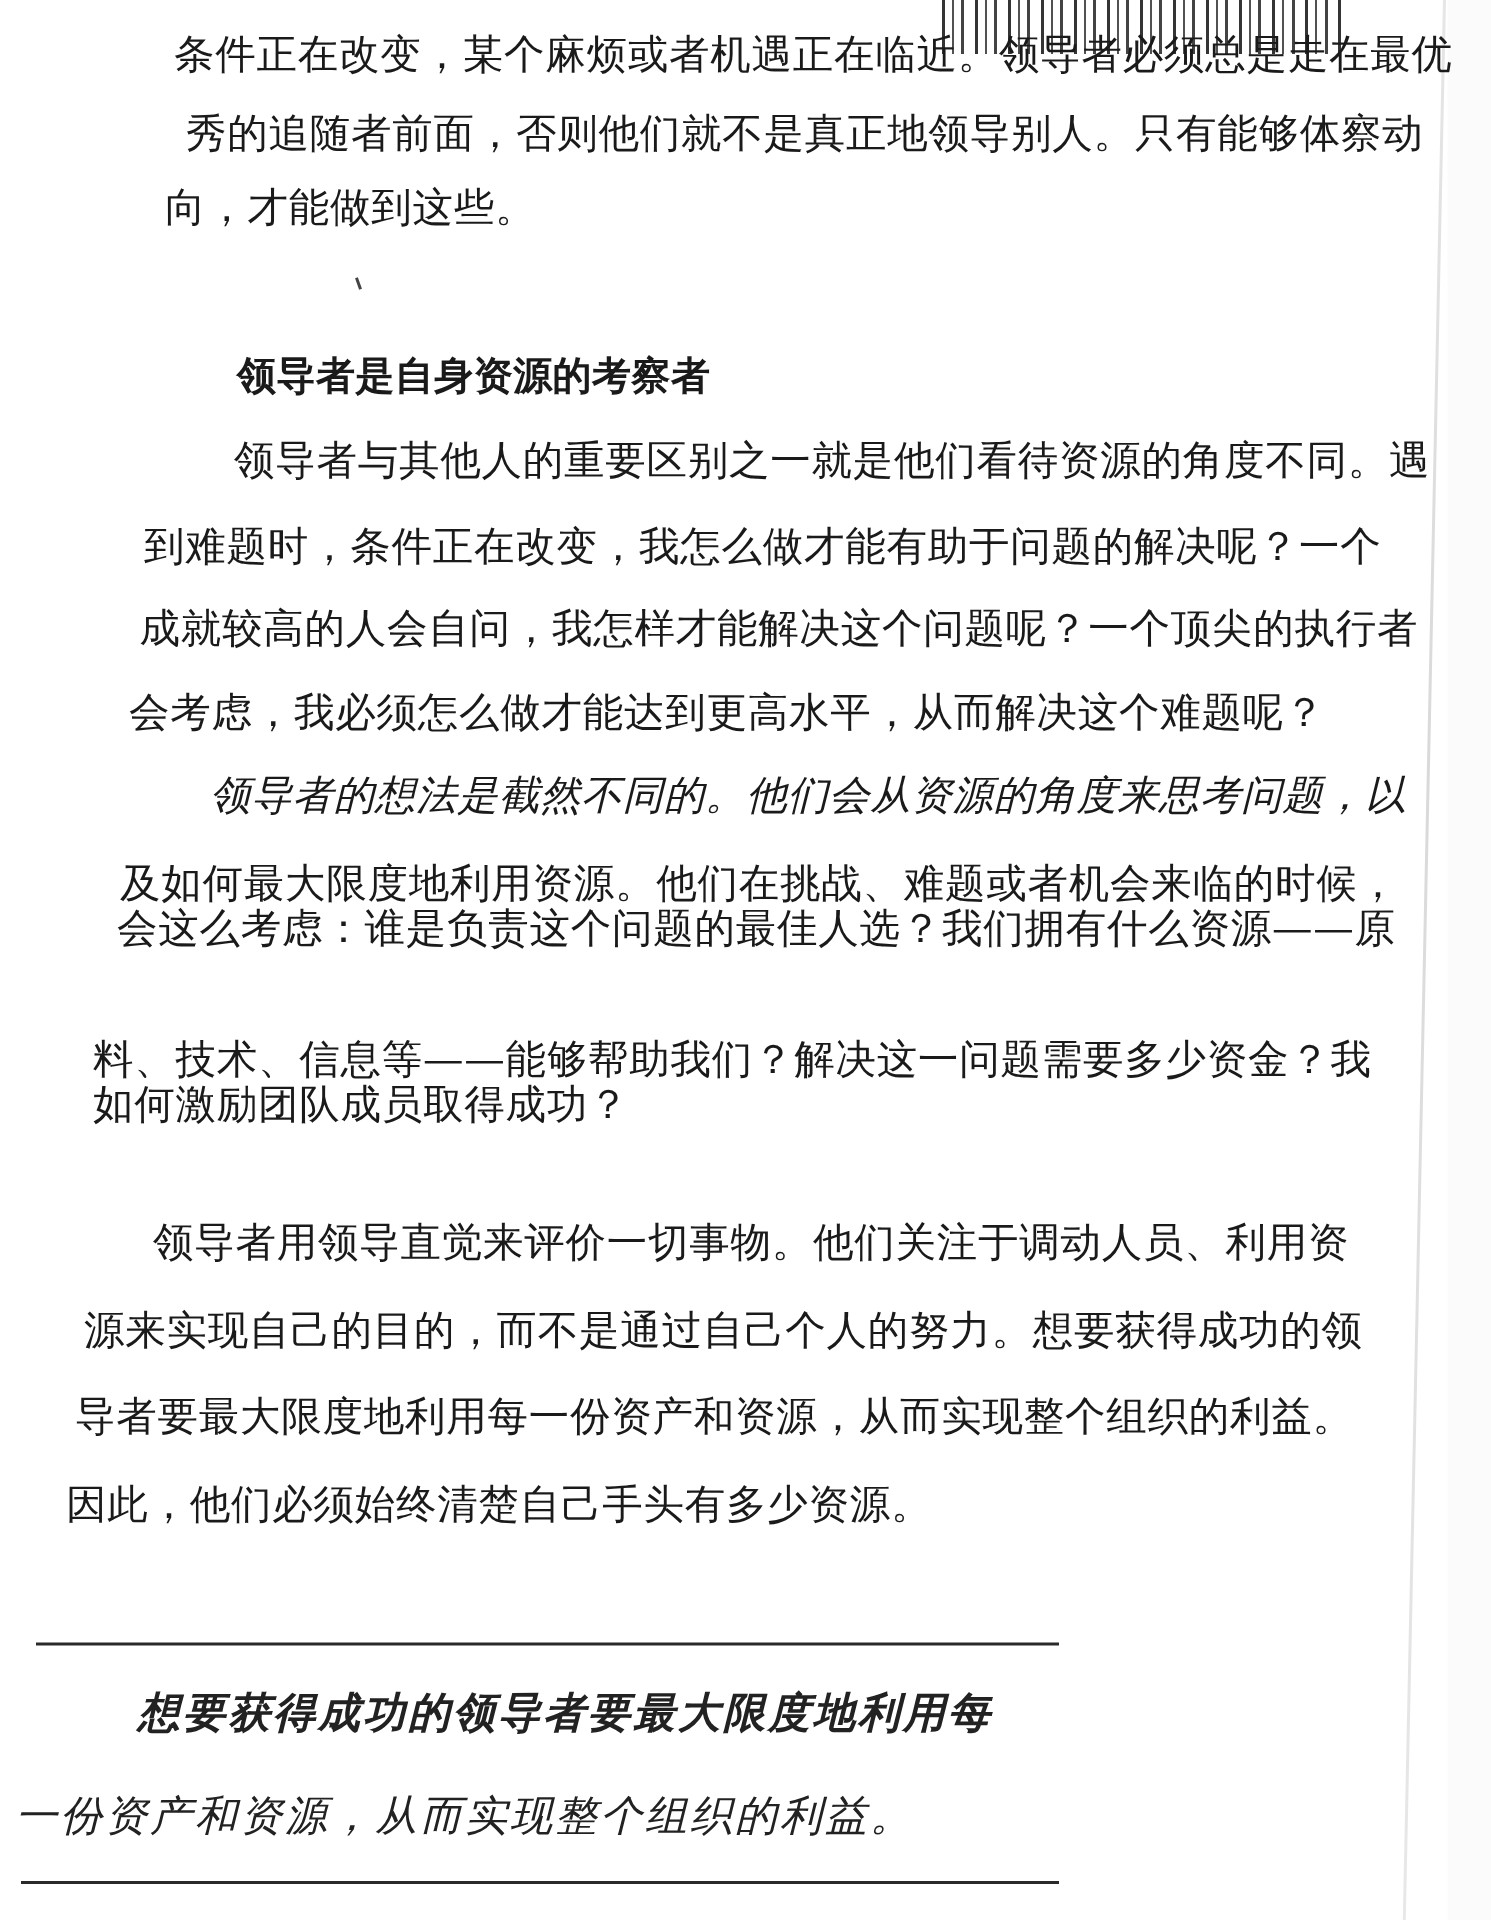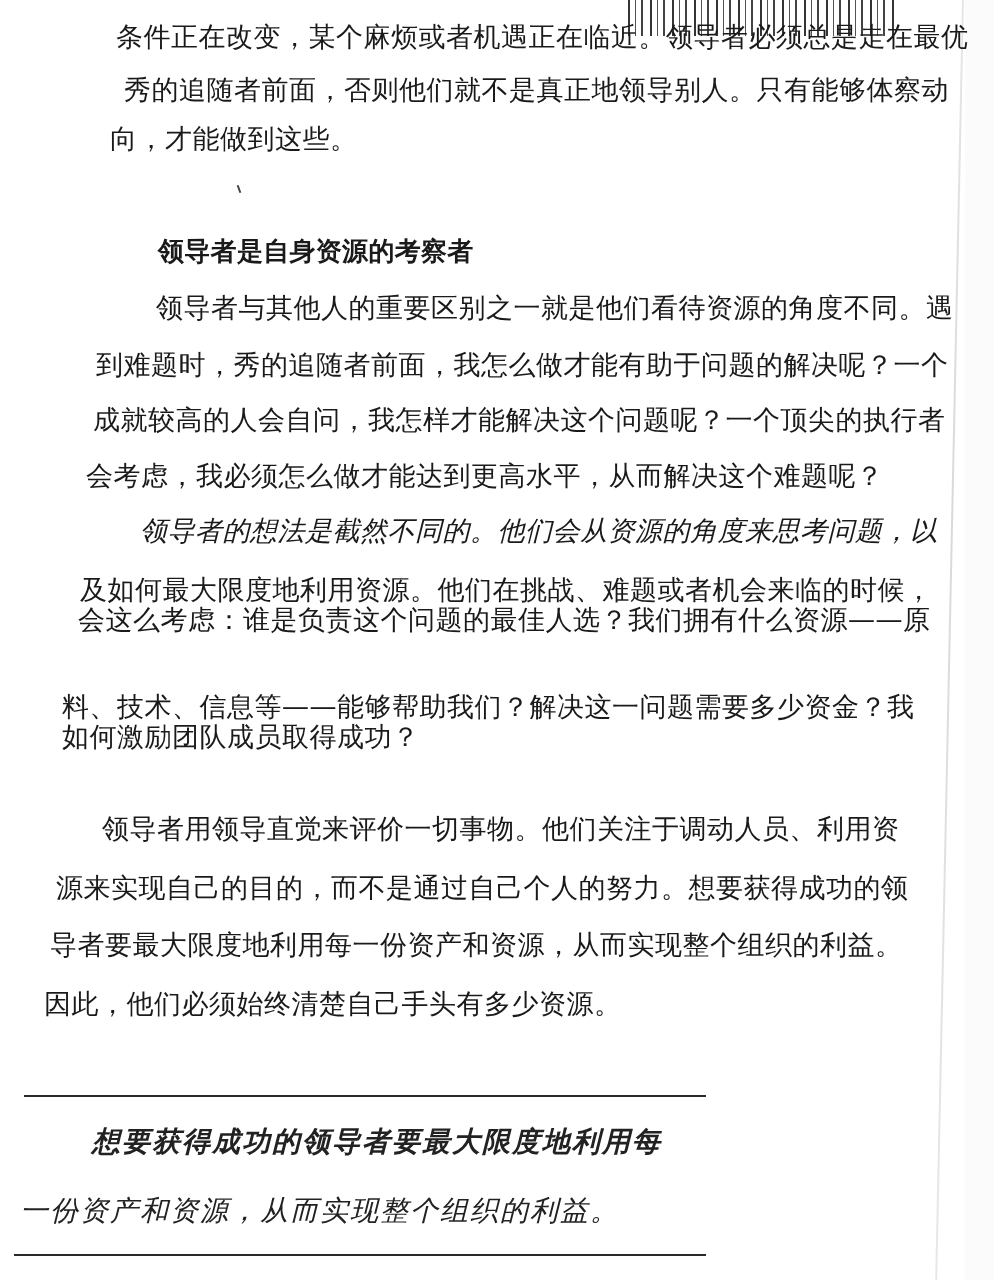--- a/index.html
+++ b/index.html
@@ -100,21 +100,21 @@
   <div class="line" style="top:73px; left:124px;text-align:center;">秀的追随者前面，否则他们就不是真正地领导别人。只有能够体察动</div>
   <div class="line" style="top:122px; left:110px;">向，才能做到这些。</div>
 </div>
 
 <div class="speck" style="top:185px; left:238px; transform:rotate(-20deg);"></div>
 
 <div class="heading" style="top:234px; left:158px;">领导者是自身资源的考察者</div>
 
 <div>
   <div class="line" style="top:291px; left:156px;">领导者与其他人的重要区别之一就是他们看待资源的角度不同。遇</div>
-  <div class="line" style="top:348px; left:96px;">到难题时，秀的追随者前面，我怎么做才能有助于问题的解决呢？一个</div>
+  <div class="line" style="top:348px; left:96px;">到难题时，条件正在改变，我怎么做才能有助于问题的解决呢？一个</div>
   <div class="line" style="top:403px; left:93px;">成就较高的人会自问，我怎样才能解决这个问题呢？一个顶尖的执行者</div>
   <div class="line" style="top:459px; left:86px;">会考虑，我必须怎么做才能达到更高水平，从而解决这个难题呢？</div>
 </div>
 
 <div>
   <div class="line" style="top:514px; left:140px;font-style:italic;">领导者的想法是截然不同的。他们会从资源的角度来思考问题，以</div>
   <div class="line" style="top:573px; left:80px;">及如何最大限度地利用资源。他们在挑战、难题或者机会来临的时候，</div>
   <div class="line" style="top:603px; left:78px;text-align:center;">会这么考虑：谁是负责这个问题的最佳人选？我们拥有什么资源——原</div>
   <div class="line" style="top:690px; left:62px;">料、技术、信息等——能够帮助我们？解决这一问题需要多少资金？我</div>
   <div class="line" style="top:720px; left:62px;">如何激励团队成员取得成功？</div>
@@ -123,15 +123,15 @@
 <div>
   <div class="line" style="top:812px; left:102px;">领导者用领导直觉来评价一切事物。他们关注于调动人员、利用资</div>
   <div class="line" style="top:871px; left:56px;">源来实现自己的目的，而不是通过自己个人的努力。想要获得成功的领</div>
   <div class="line" style="top:928px; left:50px;">导者要最大限度地利用每一份资产和资源，从而实现整个组织的利益。</div>
   <div class="line" style="top:987px; left:44px;">因此，他们必须始终清楚自己手头有多少资源。</div>
 </div>
 
 <div>
   <div class="quote-rule" style="top:1095px; left:24px; width:682px;"></div>
   <div class="quote-line" style="top:1124px; left:92px;font-weight:bold;">想要获得成功的领导者要最大限度地利用每</div>
-  <div class="quote-line" style="top:1193px; left:20px;">一份资产和资源，从而实现整个组织的利益。</div>
+  <div class="quote-line" style="top:1193px; left:10px;">一份资产和资源，从而实现整个组织的利益。</div>
   <div class="quote-rule" style="top:1254px; left:14px; width:692px;"></div>
 </div>
 
 </body></html>

